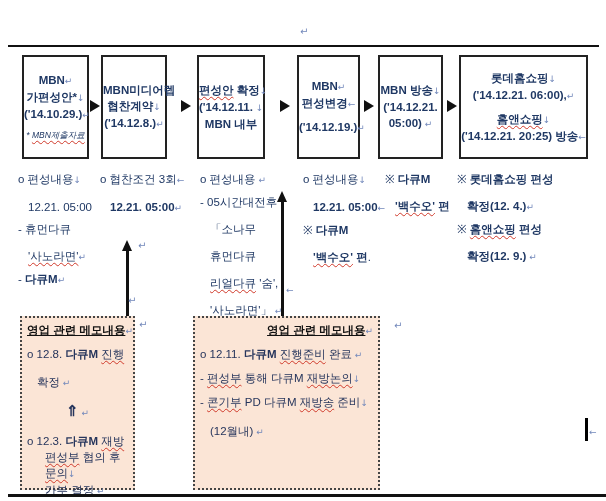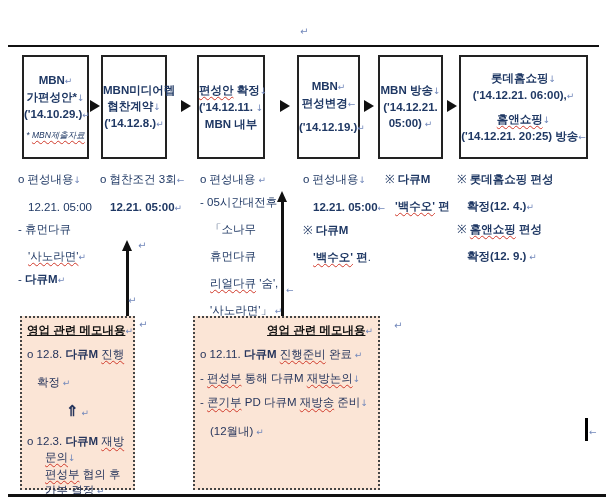--- a/index.html
+++ b/index.html
@@ -155,22 +155,22 @@
     <div class="head"></div>
     <div class="shaft"></div>
   </div>
 
   <div id="memo1" class="memo">
       <div class="tl mtitle"><span class="b u">영업 관련 메모내용</span><span class="cr">↵</span></div>
       <div class="tl gap"><span>o 12.8. </span><span class="b">다큐M</span><span> </span><span class="w">진행</span></div>
       <div class="tl i1"><span>확정</span><span class="cr"> ↵</span></div>
       <div class="tl gap2 ctr"><span class="big">⇑</span><span class="cr"> ↵</span></div>
       <div class="tl gap2"><span>o 12.3. </span><span class="b">다큐M</span><span> </span><span class="w">재방</span></div>
+      <div class="tl i2"><span class="w">편성부</span><span> 협의 후</span></div>
       <div class="tl i2"><span class="w">문의</span><span class="cr">↓</span></div>
-      <div class="tl i2"><span class="w">편성부</span><span> 협의 후</span></div>
       <div class="tl i2"><span>가부 결정</span><span class="cr"> ↵</span></div>
     </div>
   <div id="memo2" class="memo">
       <div class="tl mtitle"><span class="b u">영업 관련 메모내용</span><span class="cr">↵</span></div>
       <div class="tl gap"><span>o 12.11. </span><span class="b">다큐M</span><span> </span><span class="w">진행준비</span><span> 완료</span><span class="cr"> ↵</span></div>
       <div class="tl gap"><span>- </span><span class="w">편성부</span><span> 통해 다큐M </span><span class="w">재방논의</span><span class="cr">↓</span></div>
       <div class="tl gap"><span>- </span><span class="w">콘기부</span><span> PD 다큐M </span><span class="w">재방송</span><span> 준비</span><span class="cr">↓</span></div>
       <div class="tl i1"><span>(12월내)</span><span class="cr"> ↵</span></div>
     </div>
 

